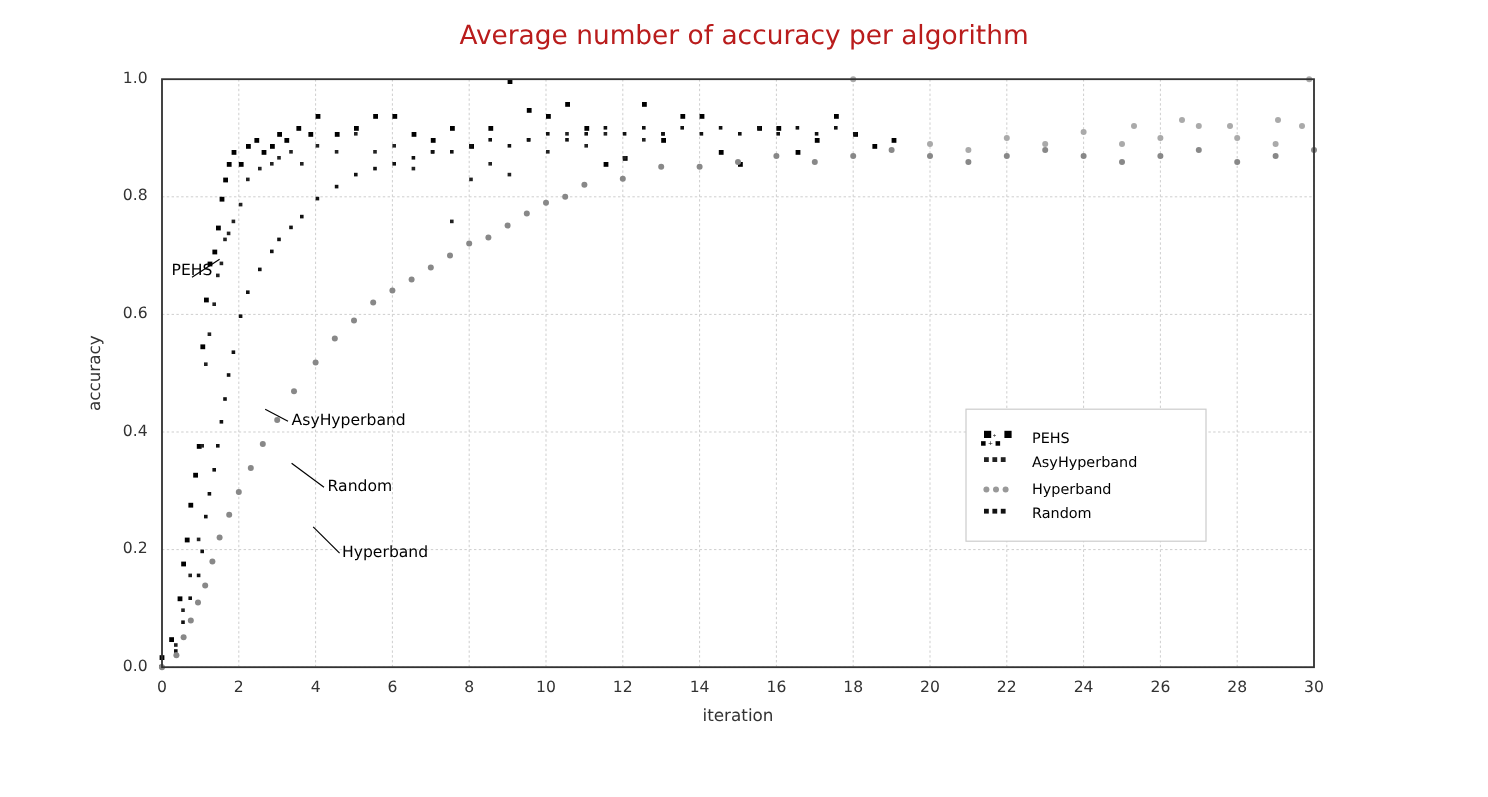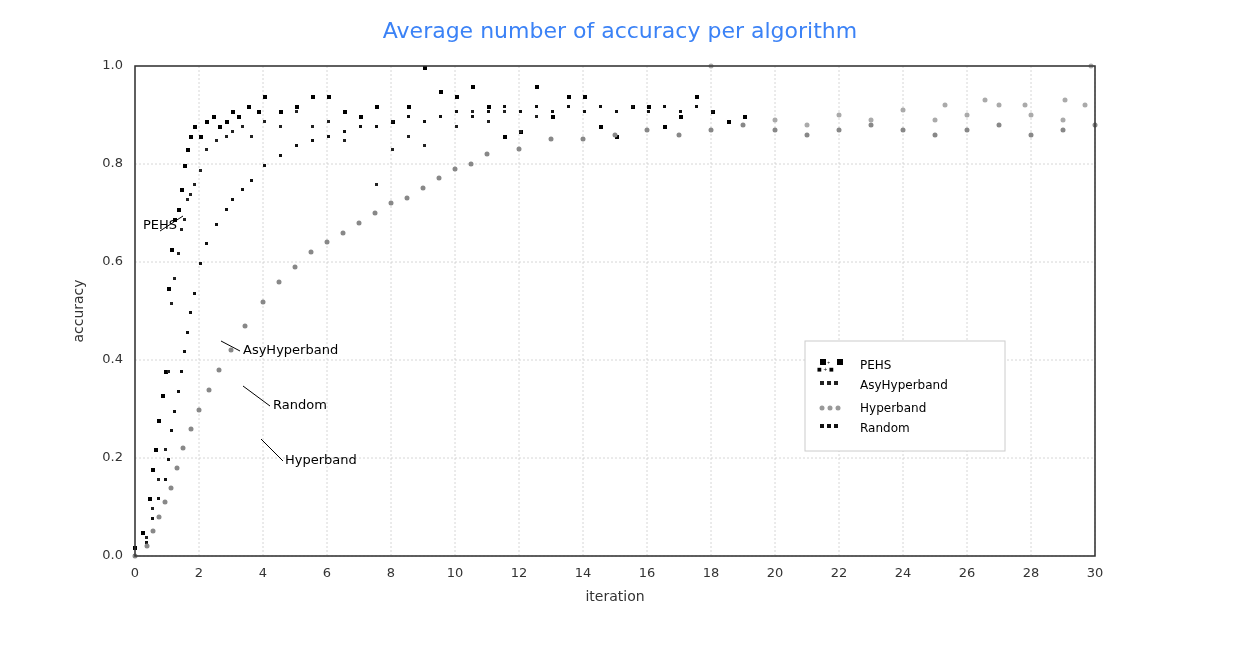--- a/index.html
+++ b/index.html
@@ -15,21 +15,21 @@
       height: 664px;
       background: #ffffff;
       position: relative;
       display: flex;
       flex-direction: column;
       align-items: center;
     }
     .chart-title {
       font-size: 22px;
       font-weight: normal;
-      color: #3b82f6;
+      color: #b91c1c;
       margin-top: 18px;
       margin-bottom: 8px;
       text-align: center;
     }
     .chart-area {
       position: relative;
       width: 1140px;
       height: 560px;
       margin-left: 30px;
     }

